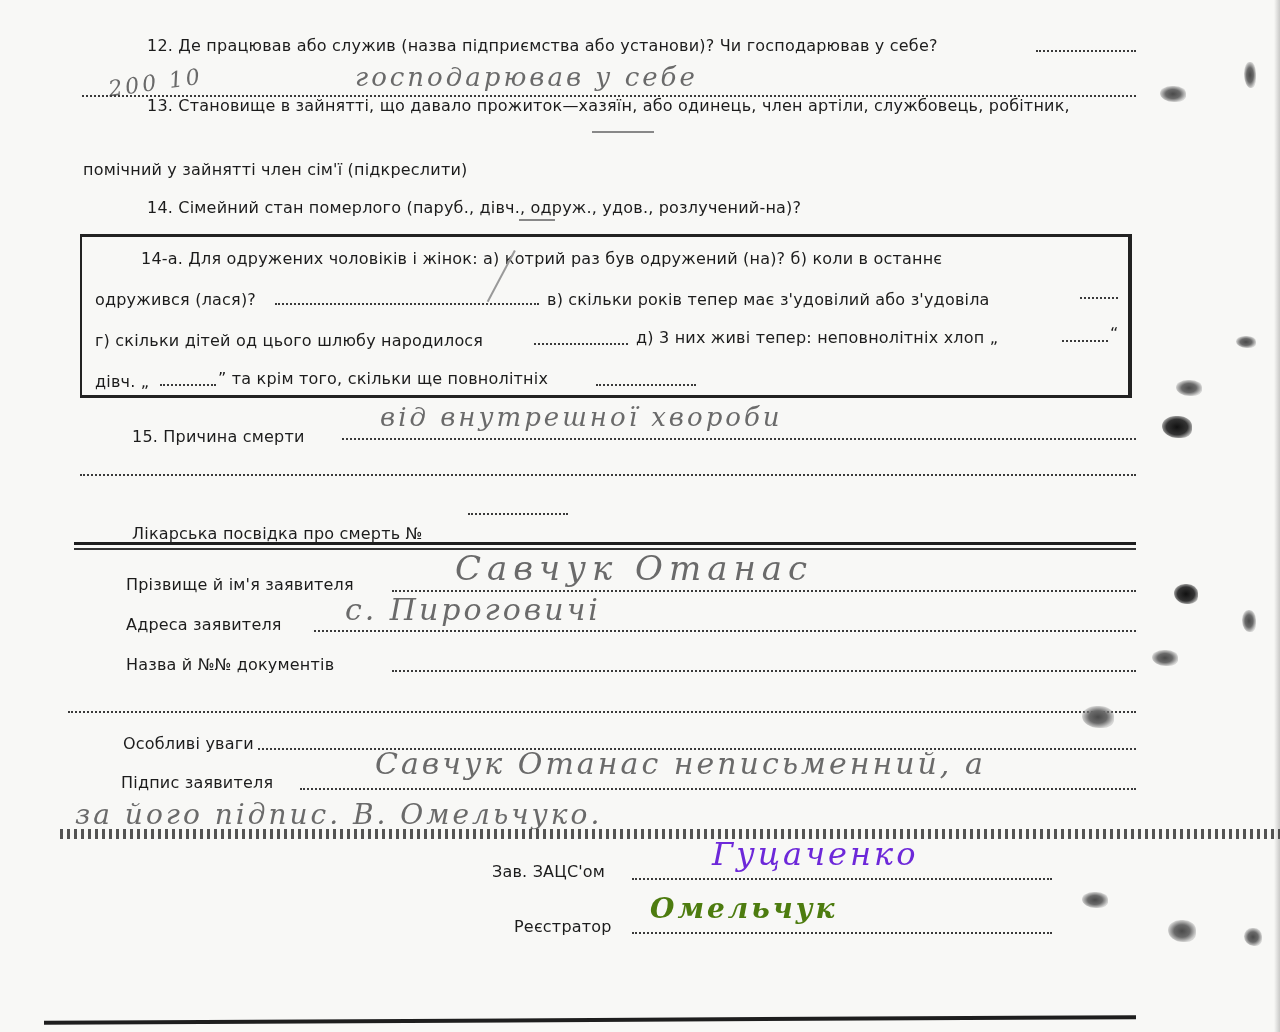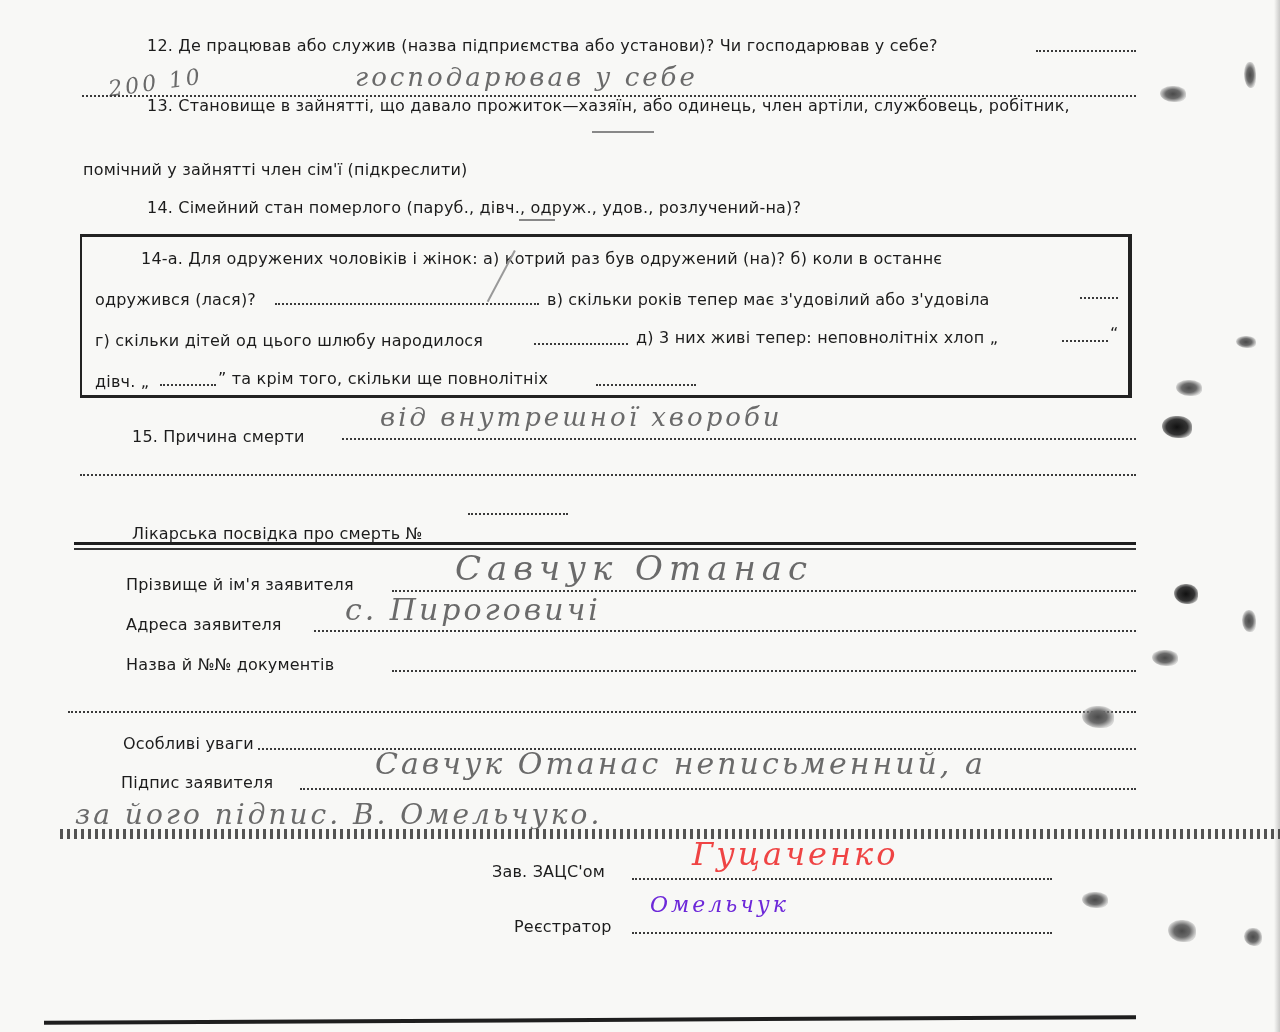--- a/index.html
+++ b/index.html
@@ -101,25 +101,25 @@
   <div class="pt" style="left:123px; top:734px;">Особливі уваги</div>
   <div class="dots" style="left:258px; top:748px; width:878px;"></div>
 
   <div class="pt" style="left:121px; top:773px;">Підпис заявителя</div>
   <div class="dots" style="left:300px; top:788px; width:836px;"></div>
   <div class="hw" style="left:345px; top:746px; font-size:30px;margin-left:30px;">Савчук Отанас неписьменний, а</div>
   <div class="hw" style="left:75px; top:798px; font-size:28px;">за його підпис. В. Омельчуко.</div>
 
   <div class="pt" style="left:492px; top:862px;">Зав. ЗАЦС'ом</div>
   <div class="dots" style="left:632px; top:878px; width:420px;"></div>
-  <div class="hw" style="left:692px; top:835px; font-size:32px; color:#ef4444;">Гуцаченко</div>
+  <div class="hw" style="left:712px; top:835px; font-size:32px; color:#6d28d9;">Гуцаченко</div>
 
   <div class="pt" style="left:514px; top:917px;">Реєстратор</div>
   <div class="dots" style="left:632px; top:932px; width:420px;"></div>
-  <div class="hw" style="left:650px; top:892px; font-size:22px; color:#6d28d9;">Омельчук</div>
+  <div class="hw" style="left:650px; top:892px; font-size:28px; color:#4d7c0f;font-weight:bold;">Омельчук</div>
 
   <div class="rule-thick" style="left:44px; top:1018px; width:1092px; height:4px; transform:rotate(-0.3deg);"></div>
   <div class="bottom-zig"></div>
 
   <div class="blot" style="left:1160px; top:86px;"></div>
   <div class="blot" style="left:1244px; top:62px; width:12px; height:26px;"></div>
   <div class="blot" style="left:1176px; top:380px;"></div>
   <div class="blot dark" style="left:1162px; top:416px; width:30px; height:22px;"></div>
   <div class="blot" style="left:1236px; top:336px; width:20px; height:12px;"></div>
   <div class="blot dark" style="left:1174px; top:584px; width:24px; height:20px;"></div>

